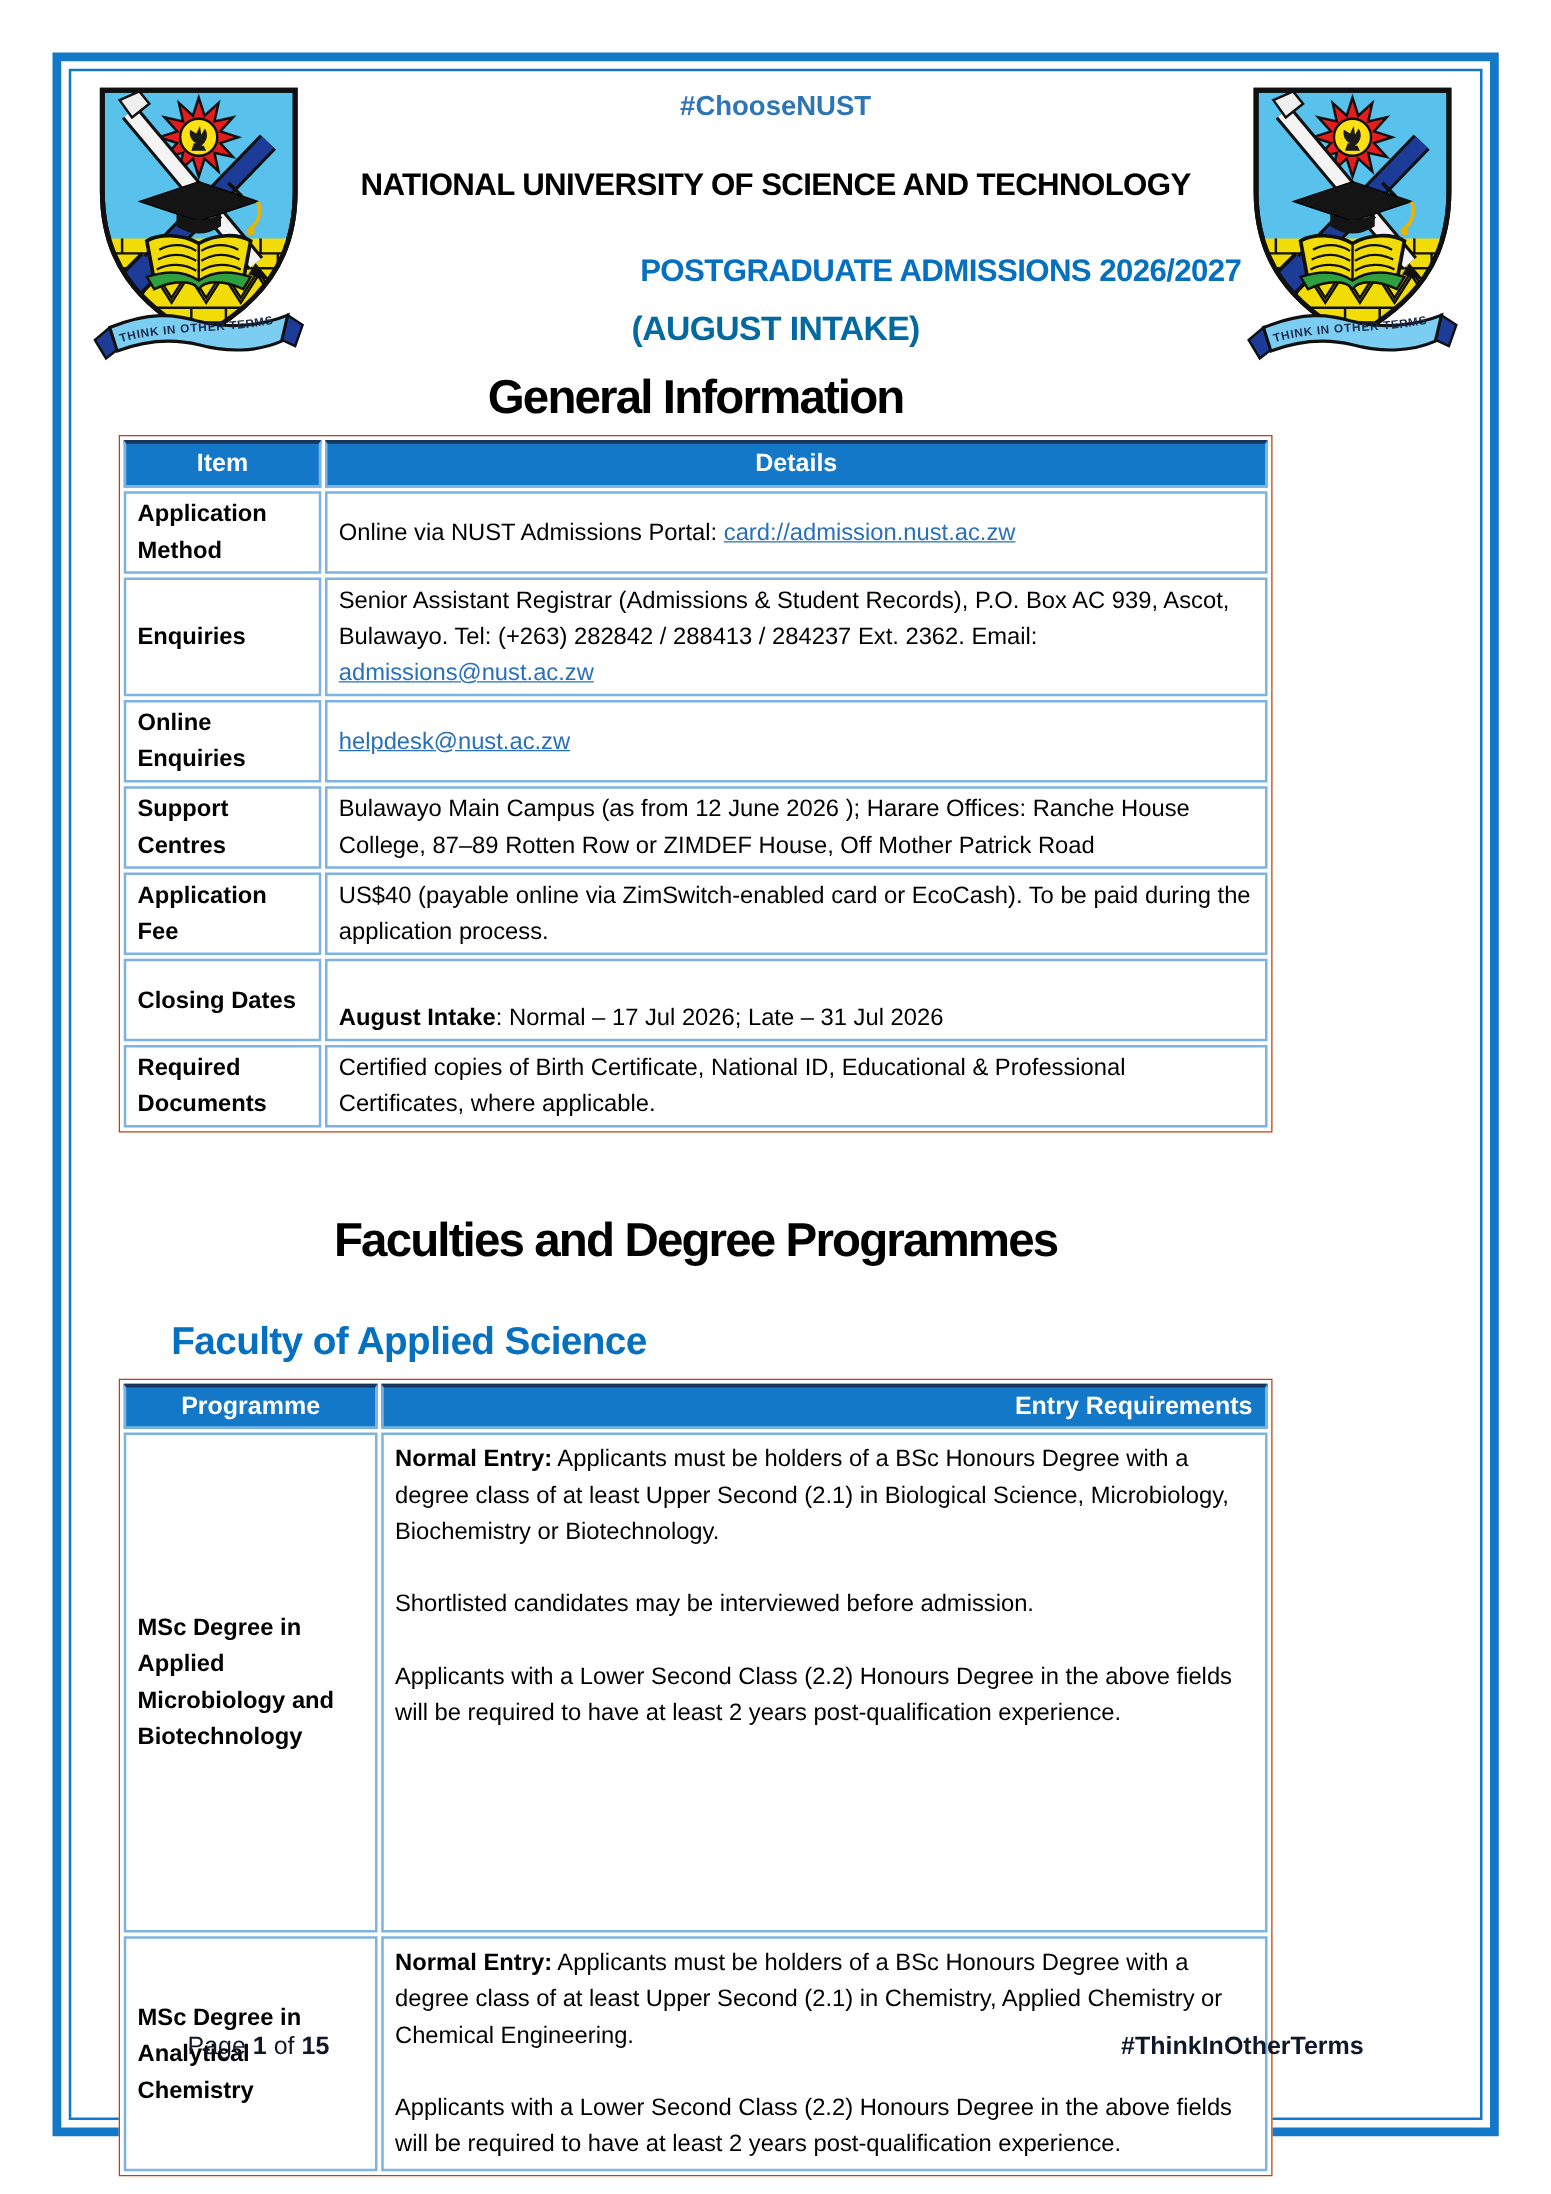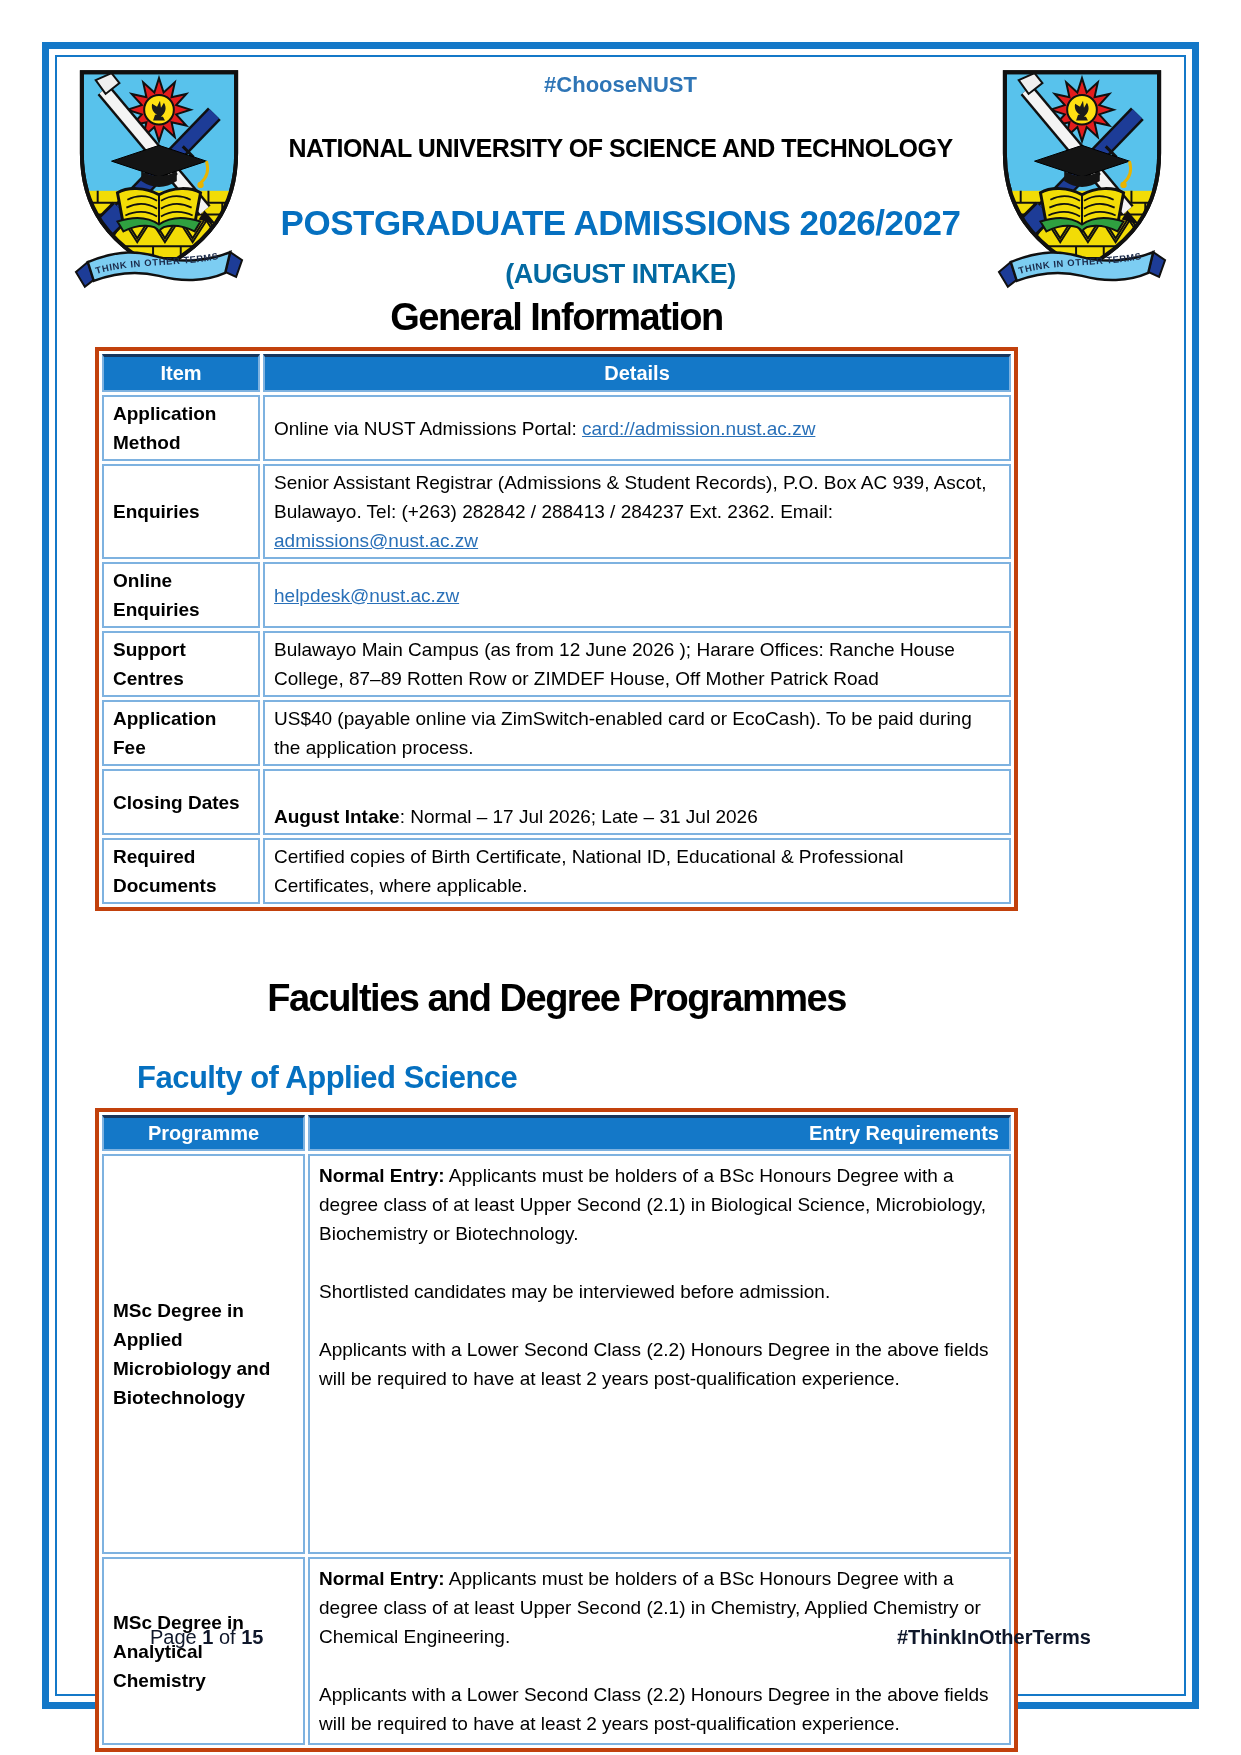--- a/index.html
+++ b/index.html
@@ -16,33 +16,33 @@
 
   
   .content { position:absolute; left:70px; top:62px; width:1101px; }
 
   .docheader { display:flex; align-items:flex-start; }
   .crest-box { width:178px; flex:0 0 178px; }
   .header-center { flex:1; text-align:center; padding-top:10px; }
 
   .hashtag-top { color:#2E75B6; font-weight:bold; font-size:22px; margin:0; }
   .univ-name  { color:#000; font-weight:bold; font-size:25px; letter-spacing:-0.5px; margin:36px 0 0 0; }
-  .admissions-title { color:#0570C0; font-weight:800; font-size:35px; letter-spacing:-0.5px; margin:40px 0 16px 0; }
+  .admissions-title { color:#0570C0; font-weight:800; font-size:25px; letter-spacing:-0.5px; margin:40px 0 16px 0;text-align:right; }
   .admissions-sub   { color:#0369a1; font-weight:800; font-size:27px; letter-spacing:-0.5px; margin:8px 0 0 0; }
 
   .main { width:923px; margin-left:25px; }
 
   .big-title { font-size:38px; font-weight:800; letter-spacing:-1.5px; text-align:center; margin:2px 0 8px 0; }
   .big-title.second { margin-top:66px; margin-bottom:0; }
   .faculty-name { color:#0570C0; font-size:31px; font-weight:800; letter-spacing:-0.5px; margin:40px 0 12px 42px; }
 
   
   table.doc-table {
     border-collapse:separate; border-spacing:3px; width:923px;
-    border:4px solid #c2410c; background:#fff; table-layout:fixed;
+    border:1px solid #c2410c; background:#fff; table-layout:fixed;
   }
   table.doc-table th {
     background:#1478C8; color:#fff; font-size:20px; font-weight:bold;
     border:2px solid #7EB2E0; border-top:3px solid #17365D;
     padding:4px 10px;
   }
   table.doc-table td {
     border:2px solid #7EB2E0; padding:2px 9px;
     font-size:19px; line-height:29px; vertical-align:middle;
     overflow:hidden;

